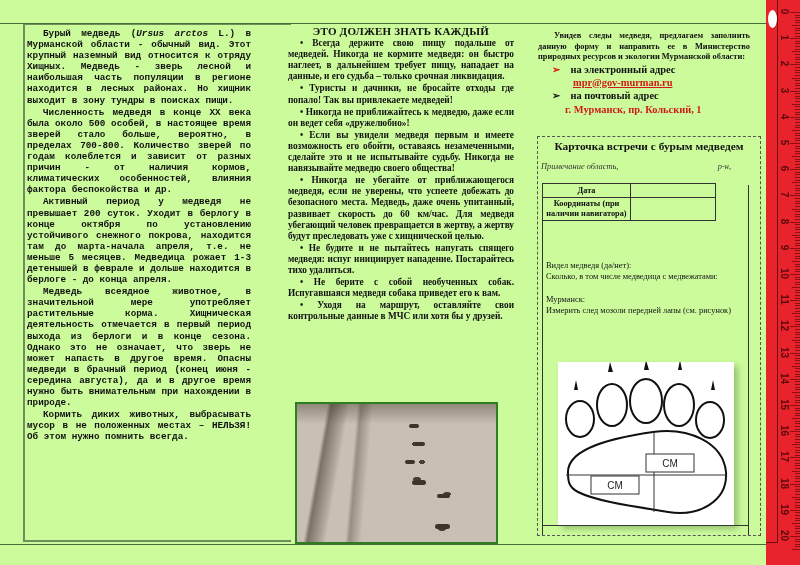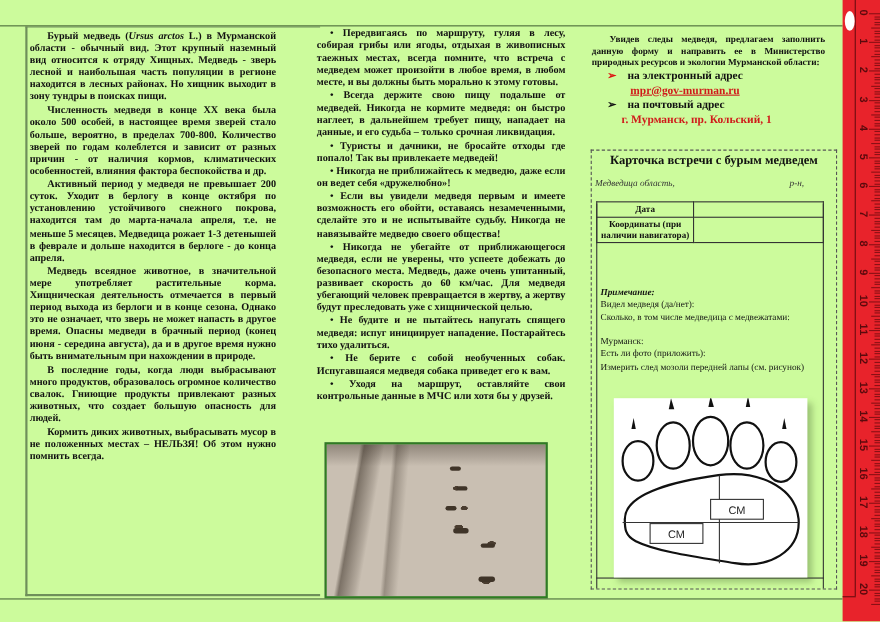--- a/index.html
+++ b/index.html
@@ -6,21 +6,21 @@
   html, body { width: 800px; height: 565px; overflow: hidden; background: #ccfb9c; }
   body { position: relative; font-family: "Liberation Serif", serif; color: #111; }
 
   .hline { position: absolute; height: 1px; background: #4a6a3a; }
   .left-box {
     position: absolute; left: 23px; top: 24px; width: 268px; height: 518px;
     border-left: 2px solid #6e8f5a; border-top: 1px solid #6e8f5a; border-bottom: 2px solid #6e8f5a;
   }
   .txt { font-weight: bold; font-size: 9.3px; line-height: 11.1px; text-align: justify; }
   .txt p { text-indent: 16px; margin: 0 0 0 0; }
-  .left-text { position: absolute; left: 27px; top: 28px; width: 224px; }
+  .left-text { position: absolute; left: 27px; top: 28px; width: 224px; font-family: Liberation Mono, monospace; }
   .left-text p { margin-bottom: 1px; }
 
   
   .mid-text { position: absolute; left: 288px; top: 26px; width: 226px; }
   .mid-title { text-align: center; font-weight: bold; font-size: 11px; letter-spacing: 0.2px; margin-bottom: 1px; }
   .mid-text p { text-indent: 12px; margin-bottom: 1px; }
   .photo {
     position: absolute; left: 295px; top: 402px; width: 203px; height: 142px;
     border: 2px solid #2e7d22;
     background:
@@ -47,21 +47,21 @@
 
   .card {
     position: absolute; left: 537px; top: 136px; width: 224px; height: 400px;
     border: 1px dashed #555;
   }
   .card-inner-line { position: absolute; left: 542px; top: 185px; width: 1px; height: 350px; background: #333; }
   .card-right-line { position: absolute; left: 748px; top: 185px; width: 1px; height: 350px; background: #333; }
   .card-title { position: absolute; left: 537px; top: 140px; width: 224px; text-align: center; font-weight: bold; font-size: 11.4px; }
   .card-region { position: absolute; left: 541px; top: 162px; width: 200px; font-style: italic; font-size: 8.4px; color: #333; display: flex; justify-content: space-between; }
 
-  table.form { position: absolute; left: 542px; top: 183px; width: 207px; border-collapse: collapse; font-size: 8.3px; }
+  table.form { position: absolute; left: 542px; top: 183px; width: 174px; border-collapse: collapse; font-size: 8.3px; }
   table.form td { border: 1px solid #333; height: 14px; }
   table.form td.lbl { width: 88px; text-align: center; font-weight: bold; }
   table.form td.lbl.it { line-height: 10px; padding: 1px 0; }
 
   .note { position: absolute; left: 546px; top: 260px; width: 200px; font-size: 8.4px; line-height: 11.3px; }
   .note .hd { font-weight: bold; font-style: italic; }
   .paw { position: absolute; left: 558px; top: 362px; width: 176px; height: 163px; background: #fff; box-shadow: 4px 4px 6px rgba(60,90,40,0.35); }
 
   
   .ruler { position: absolute; left: 766px; top: 0; width: 34px; height: 565px; background: #e8232b; }
@@ -75,27 +75,26 @@
 <body>
 
 <div class="hline" style="left:0;top:23px;width:766px;"></div>
 
 <div class="left-box"></div>
 <div class="left-text txt">
   <p><span>Бурый медведь (</span><i>Ursus arctos</i><span> L.) в Мурманской области - обычный вид. Этот крупный наземный вид относится к отряду Хищных. Медведь - зверь лесной и наибольшая часть популяции в регионе находится в лесных районах. Но хищник выходит в зону тундры в поисках пищи.</span></p>
   <p>Численность медведя в конце XX века была около 500 особей, в настоящее время зверей стало больше, вероятно, в пределах 700-800. Количество зверей по годам колеблется и зависит от разных причин - от наличия кормов, климатических особенностей, влияния фактора беспокойства и др.</p>
   <p>Активный период у медведя не превышает 200 суток. Уходит в берлогу в конце октября по установлению устойчивого снежного покрова, находится там до марта-начала апреля, т.е. не меньше 5 месяцев. Медведица рожает 1-3 детенышей в феврале и дольше находится в берлоге - до конца апреля.</p>
   <p>Медведь всеядное животное, в значительной мере употребляет растительные корма. Хищническая деятельность отмечается в первый период выхода из берлоги и в конце сезона. Однако это не означает, что зверь не может напасть в другое время. Опасны медведи в брачный период (конец июня - середина августа), да и в другое время нужно быть внимательным при нахождении в природе.</p>
-  <p>В последние годы, когда люди выбрасывают много продуктов, образовалось огромное количество свалок. Гниющие продукты привлекают разных животных, что создает большую опасность для людей.</p>
   <p>Кормить диких животных, выбрасывать мусор в не положенных местах – НЕЛЬЗЯ! Об этом нужно помнить всегда.</p>
 </div>
 
 <div class="mid-text txt">
+  <div class="mid-title">ЭТО ДОЛЖЕН ЗНАТЬ КАЖДЫЙ</div>
   <div id="bullets">
-      <p>• Передвигаясь по маршруту, гуляя в лесу, собирая грибы или ягоды, отдыхая в живописных таежных местах, всегда помните, что встреча с медведем может произойти в любое время, в любом месте, и вы должны быть морально к этому готовы.</p>
       <p>• Всегда держите свою пищу подальше от медведей. Никогда не кормите медведя: он быстро наглеет, в дальнейшем требует пищу, нападает на данные, и его судьба – только срочная ликвидация.</p>
       <p>• Туристы и дачники, не бросайте отходы где попало! Так вы привлекаете медведей!</p>
       <p>• Никогда не приближайтесь к медведю, даже если он ведет себя «дружелюбно»!</p>
       <p>• Если вы увидели медведя первым и имеете возможность его обойти, оставаясь незамеченными, сделайте это и не испытывайте судьбу. Никогда не навязывайте медведю своего общества!</p>
       <p>• Никогда не убегайте от приближающегося медведя, если не уверены, что успеете добежать до безопасного места. Медведь, даже очень упитанный, развивает скорость до 60 км/час. Для медведя убегающий человек превращается в жертву, а жертву будут преследовать уже с хищнической целью.</p>
       <p>• Не будите и не пытайтесь напугать спящего медведя: испуг инициирует нападение. Постарайтесь тихо удалиться.</p>
       <p>• Не берите с собой необученных собак. Испугавшаяся медведя собака приведет его к вам.</p>
       <p>• Уходя на маршрут, оставляйте свои контрольные данные в МЧС или хотя бы у друзей.</p>
     </div>
 </div>
@@ -123,43 +122,41 @@
   </div>
   <div class="address">г. Мурманск, пр. Кольский, 1</div>
 </div>
 
 <div class="card"></div>
 <div class="card-inner-line"></div>
 <div class="card-right-line"></div>
 <div class="hline" style="left:542px;top:525px;width:207px;background:#333;"></div>
 <div class="card-title">Карточка встречи с бурым медведем</div>
 <div class="card-region">
-  <span>Медведица область,</span>
+  <span>Примечание область,</span>
   <span style="margin-right:10px">р-н,</span>
 </div>
 <table class="form">
   <tbody>
       <tr>
     <td class="lbl">Дата</td>
     <td></td>
   </tr>
   <tr>
     <td class="lbl it">Координаты (при наличии навигатора)</td>
     <td></td>
   </tr>
 </tbody>
   </table>
 <div class="note">
-  <div class="hd">Примечание:</div>
   <div id="note-lines">
       <div>Видел медведя (да/нет):</div>
       <div>Сколько, в том числе медведица с медвежатами:</div>
       <div>&nbsp;</div>
       <div>Мурманск:</div>
-      <div>Есть ли фото (приложить):</div>
       <div>Измерить след мозоли передней лапы (см. рисунок)</div>
     </div>
 </div>
 
 <div class="paw">
   <svg width="176" height="163" viewBox="0 0 176 163">
     <g fill="none" stroke="#111" stroke-width="2">
       <ellipse cx="22" cy="57" rx="14" ry="18"></ellipse>
       <ellipse cx="54" cy="43" rx="15" ry="21"></ellipse>
       <ellipse cx="88" cy="39" rx="16" ry="22"></ellipse>

